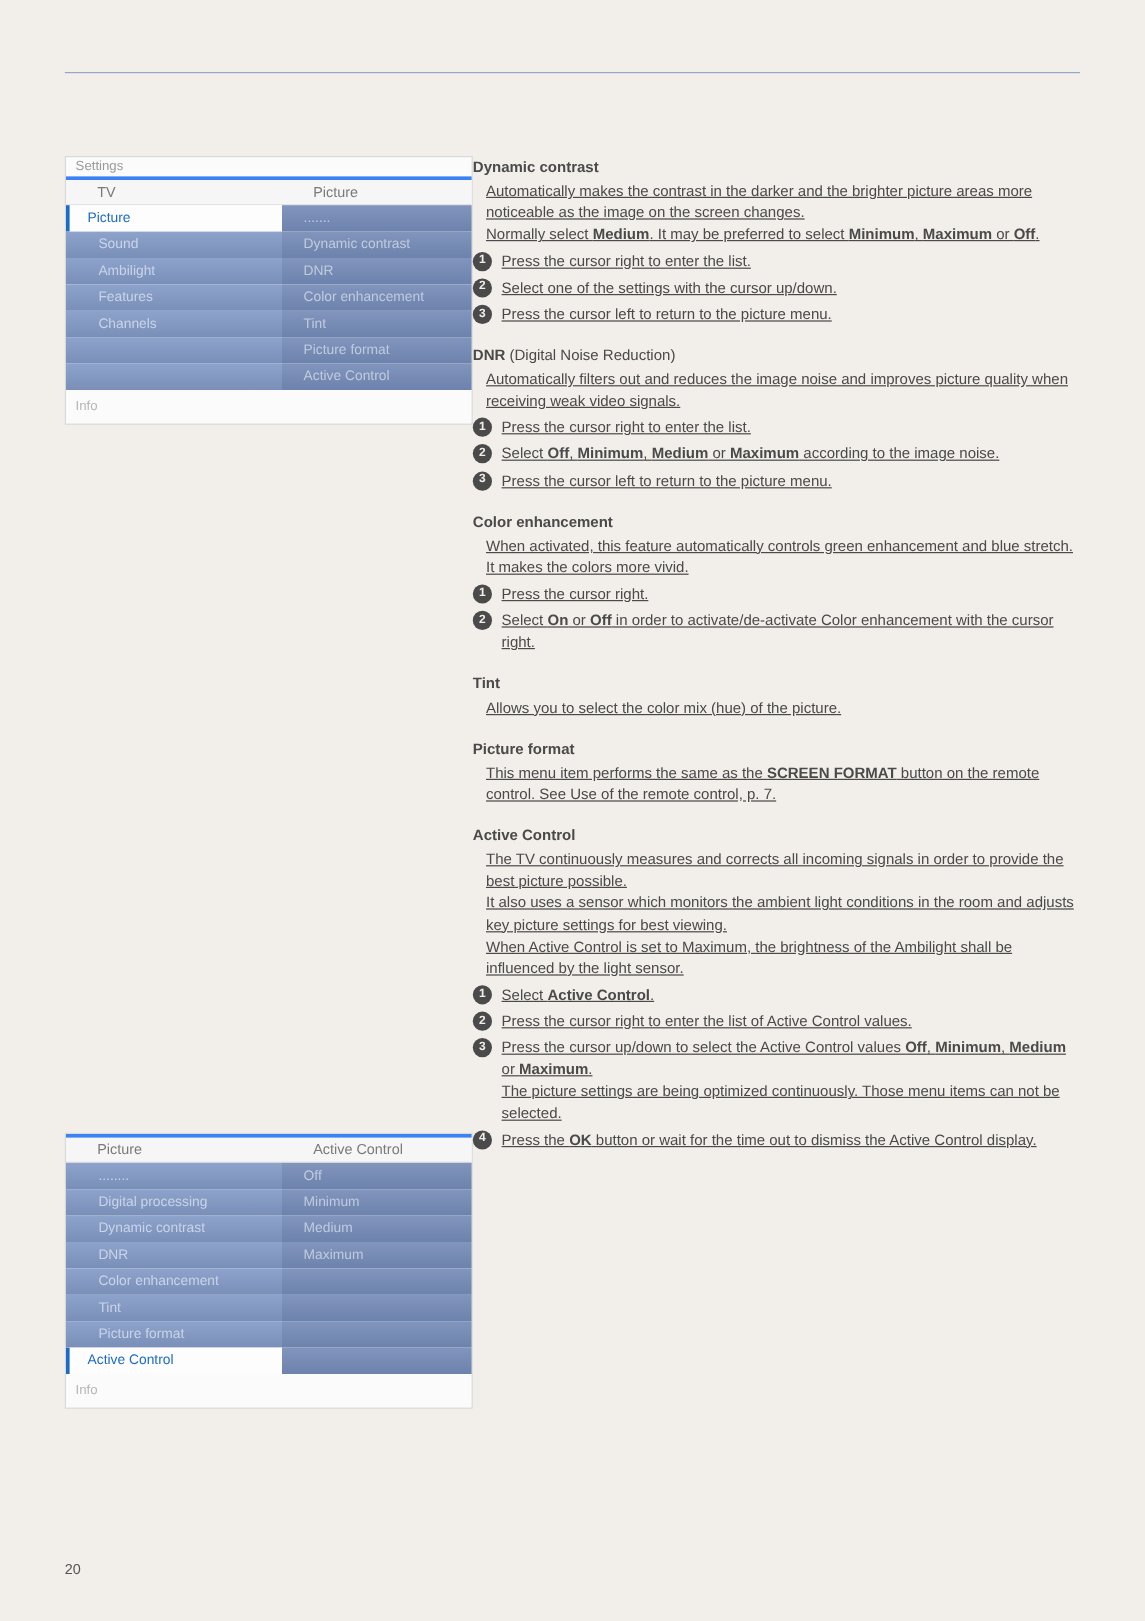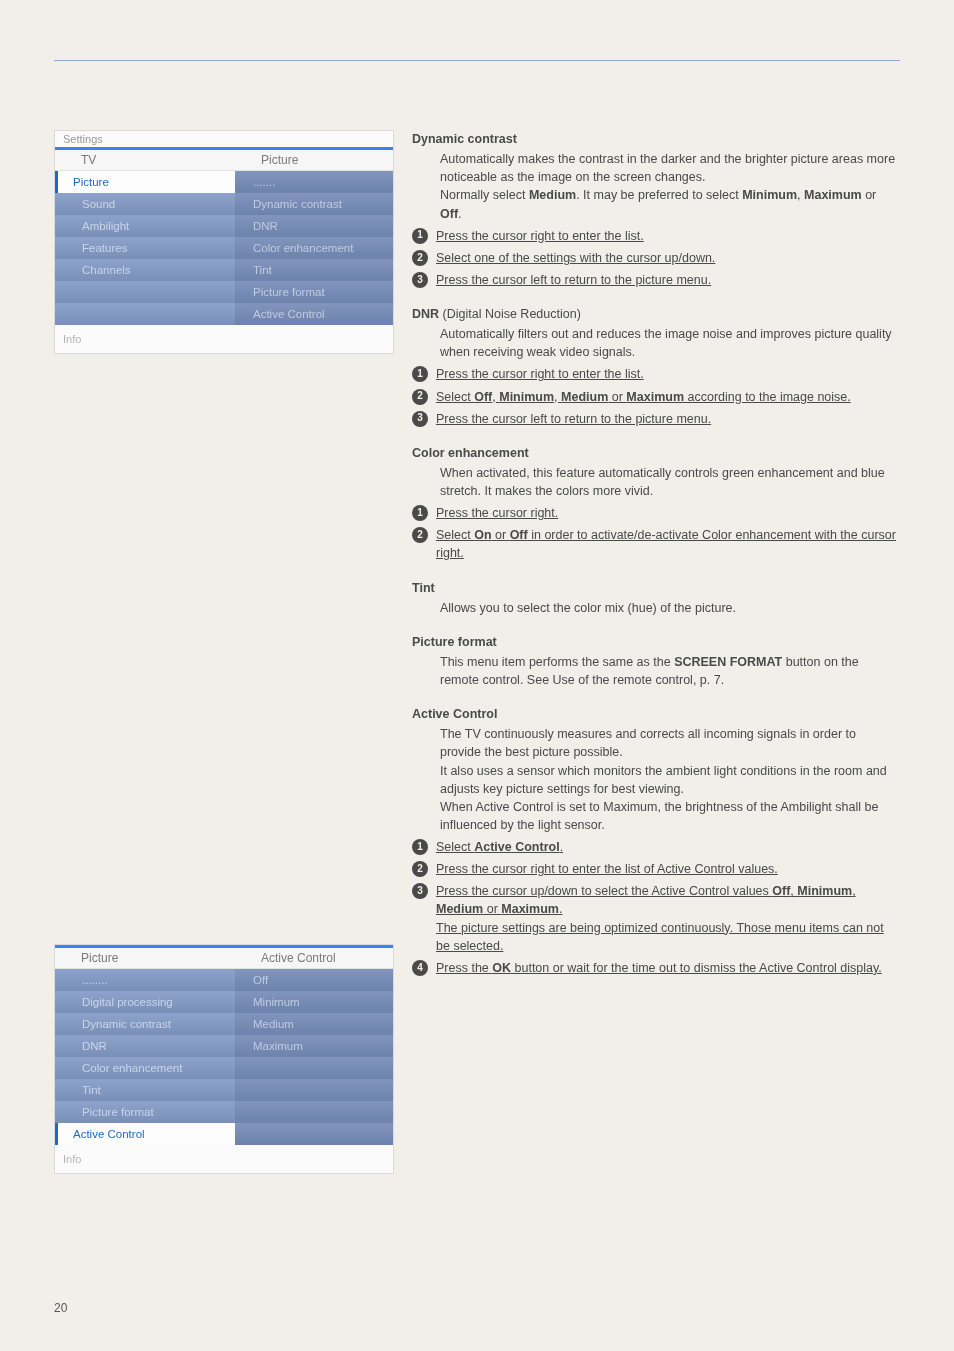--- a/index.html
+++ b/index.html
@@ -17,21 +17,20 @@
     position: absolute;
     top: 60px; left: 54px; right: 54px;
   }
   .page {
     position: absolute;
     top: 130px;
     left: 54px;
     right: 54px;
     display: grid;
     grid-template-columns: 340px 1fr;
-    gap: 18px;
     align-items: start;
   }
   .left-col { display: flex; flex-direction: column; gap: 590px; }
   .leftbox {
     background: #fbfbfb;
     border: 1px solid #d9d9d9;
     width: 340px;
     font-size: 12px;
   }
   .lb-header {
@@ -91,22 +90,23 @@
   }
   .section-title {
     font-weight: bold;
     color: #4a4a4a;
     margin-top: 0;
     margin-bottom: 2px;
   }
   .section-title.spaced { margin-top: 16px; }
   .inline-plain { font-weight: normal; }
   .para {
-    margin-left: 28px;
+    margin-left: 11px;
     margin-bottom: 4px;
+    text-decoration: underline;
   }
   .step {
     display: flex;
     margin-bottom: 4px;
   }
   .bullet {
     flex-shrink: 0;
     width: 16px; height: 16px;
     border-radius: 50%;
     background: #4a4a4a;

